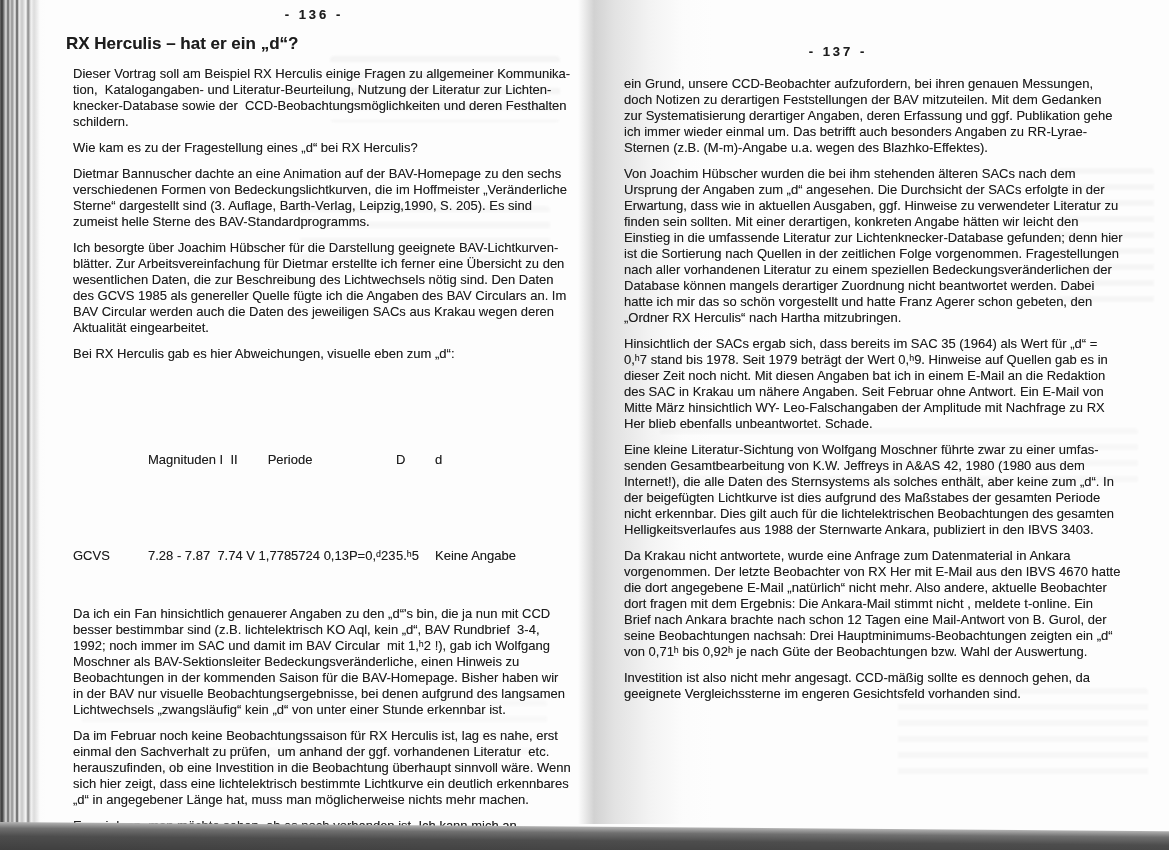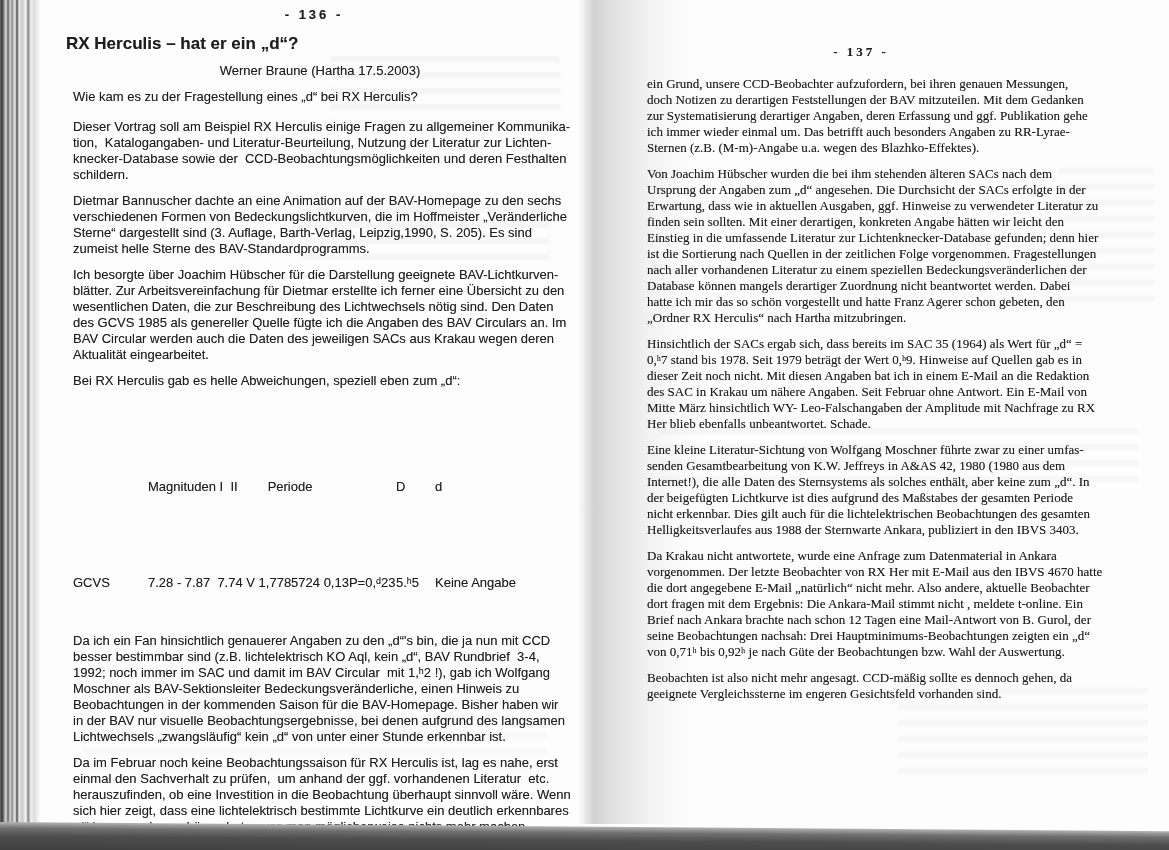--- a/index.html
+++ b/index.html
@@ -36,21 +36,21 @@
     background:linear-gradient(180deg,#b3b3b3 0px,#707070 6px,#4d4d4d 14px,#3d3d3d 30px);
     transform:rotate(0.45deg);transform-origin:left top;
   }
 
   .page{
     position:absolute;top:0;color:#1d1d1d;
     font-size:13px;line-height:16px;
     text-shadow:0 0 0.4px rgba(0,0,0,0.4);
   }
   .page-left{left:73px;width:508px;}
-  .page-right{left:647px;width:506px;font-family:Liberation Serif, serif;}
+  .page-right{left:624px;width:506px;}
 
   .pagenum{
     text-align:center;font-weight:bold;letter-spacing:3px;
     margin:44px 0 0 0;
   }
   .page-left .pagenum{transform:translateX(-13px);margin-top:7px;}
   .page-right .pagenum{transform:translateX(-39px);}
 
   .title{
     font-size:17px;font-weight:bold;text-align:left;
@@ -98,38 +98,37 @@
   <div class="ghost g1"></div>
   <div class="ghost g2"></div>
   <div class="ghost g3"></div>
   <div class="ghost g4"></div>
   <div class="ghost g5"></div>
   <div class="ghost g6"></div>
 
   <div class="page page-left">
     <div class="pagenum">- 136 -</div>
     <div class="title">RX Herculis – hat er ein „d“?</div>
-    <div class="author">Werner Braune (Hartha 17.5.2003)</div>
-
-    <p class="para">Wie kam es zu der Fragestellung eines „d“ bei RX Herculis?</p>
+
     <p class="para first-para">Dieser Vortrag soll am Beispiel RX Herculis einige Fragen zu allgemeiner Kommunika-
 tion,  Katalogangaben- und Literatur-Beurteilung, Nutzung der Literatur zur Lichten-
 knecker-Database sowie der  CCD-Beobachtungsmöglichkeiten und deren Festhalten
 schildern.</p>
+    <p class="para">Wie kam es zu der Fragestellung eines „d“ bei RX Herculis?</p>
     <p class="para">Dietmar Bannuscher dachte an eine Animation auf der BAV-Homepage zu den sechs
 verschiedenen Formen von Bedeckungslichtkurven, die im Hoffmeister „Veränderliche
 Sterne“ dargestellt sind (3. Auflage, Barth-Verlag, Leipzig,1990, S. 205). Es sind
 zumeist helle Sterne des BAV-Standardprogramms.</p>
     <p class="para">Ich besorgte über Joachim Hübscher für die Darstellung geeignete BAV-Lichtkurven-
 blätter. Zur Arbeitsvereinfachung für Dietmar erstellte ich ferner eine Übersicht zu den
 wesentlichen Daten, die zur Beschreibung des Lichtwechsels nötig sind. Den Daten
 des GCVS 1985 als genereller Quelle fügte ich die Angaben des BAV Circulars an. Im
 BAV Circular werden auch die Daten des jeweiligen SACs aus Krakau wegen deren
 Aktualität eingearbeitet.</p>
-    <p class="para">Bei RX Herculis gab es helle Abweichungen, speziell eben zum „d“:</p>
+    <p class="para">Bei RX Herculis gab es hier Abweichungen, visuelle eben zum „d“:</p>
 
     <div class="tbl">
       <div class="tr">
         <span class="c-label"></span>
         <span class="c-vals"><span>Magnituden I  II</span><span class="periode">Periode</span></span>
         <span class="c-D">D</span>
         <span class="c-d">d</span>
         <span class="c-src"></span>
       </div>
       <div class="tr">
@@ -190,18 +189,18 @@
 der beigefügten Lichtkurve ist dies aufgrund des Maßstabes der gesamten Periode
 nicht erkennbar. Dies gilt auch für die lichtelektrischen Beobachtungen des gesamten
 Helligkeitsverlaufes aus 1988 der Sternwarte Ankara, publiziert in den IBVS 3403.</p>
     <p class="para">Da Krakau nicht antwortete, wurde eine Anfrage zum Datenmaterial in Ankara
 vorgenommen. Der letzte Beobachter von RX Her mit E-Mail aus den IBVS 4670 hatte
 die dort angegebene E-Mail „natürlich“ nicht mehr. Also andere, aktuelle Beobachter
 dort fragen mit dem Ergebnis: Die Ankara-Mail stimmt nicht , meldete t-online. Ein
 Brief nach Ankara brachte nach schon 12 Tagen eine Mail-Antwort von B. Gurol, der
 seine Beobachtungen nachsah: Drei Hauptminimums-Beobachtungen zeigten ein „d“
 von 0,71ʰ bis 0,92ʰ je nach Güte der Beobachtungen bzw. Wahl der Auswertung.</p>
-    <p class="para">Beobachten ist also nicht mehr angesagt. CCD-mäßig sollte es dennoch gehen, da
+    <p class="para">Investition ist also nicht mehr angesagt. CCD-mäßig sollte es dennoch gehen, da
 geeignete Vergleichssterne im engeren Gesichtsfeld vorhanden sind.</p>
   </div>
 
   <div class="bottom-band"></div>
 </div>
 
 </body></html>

